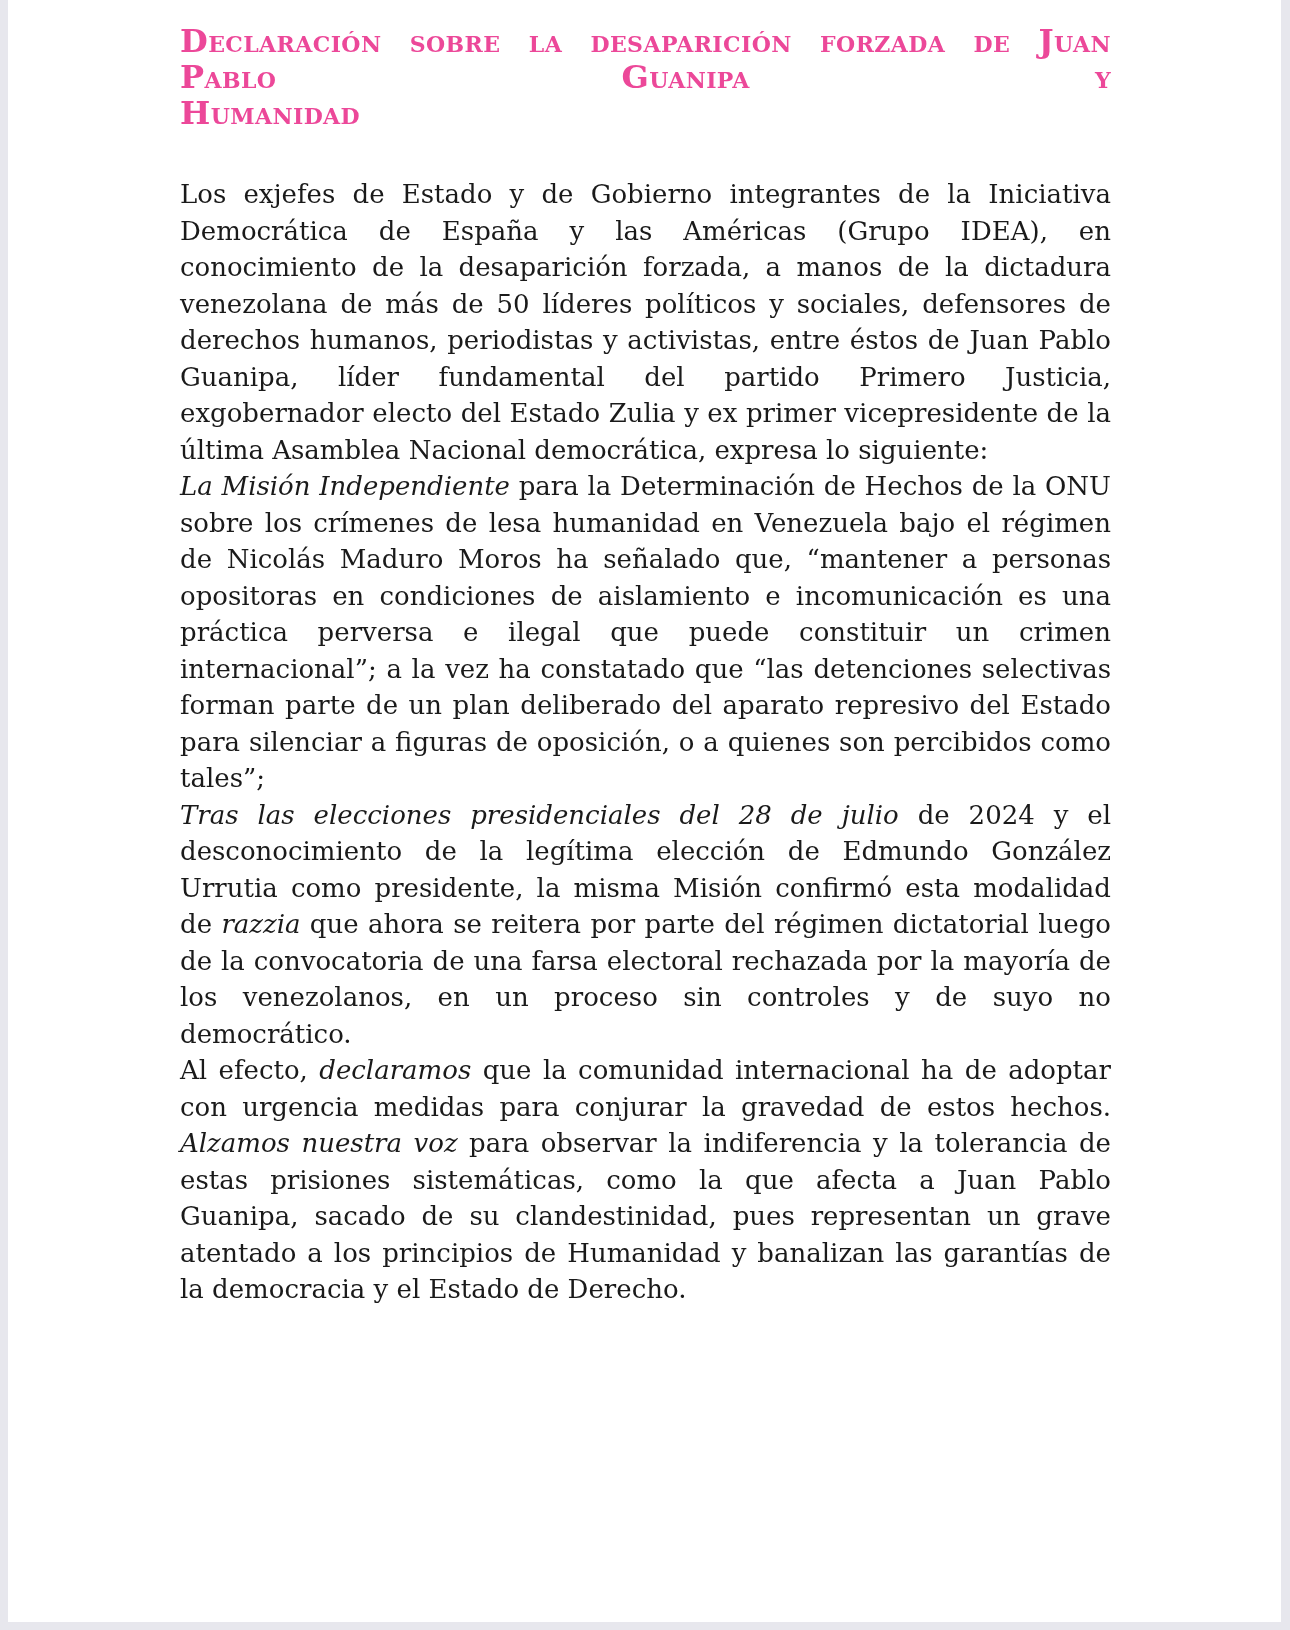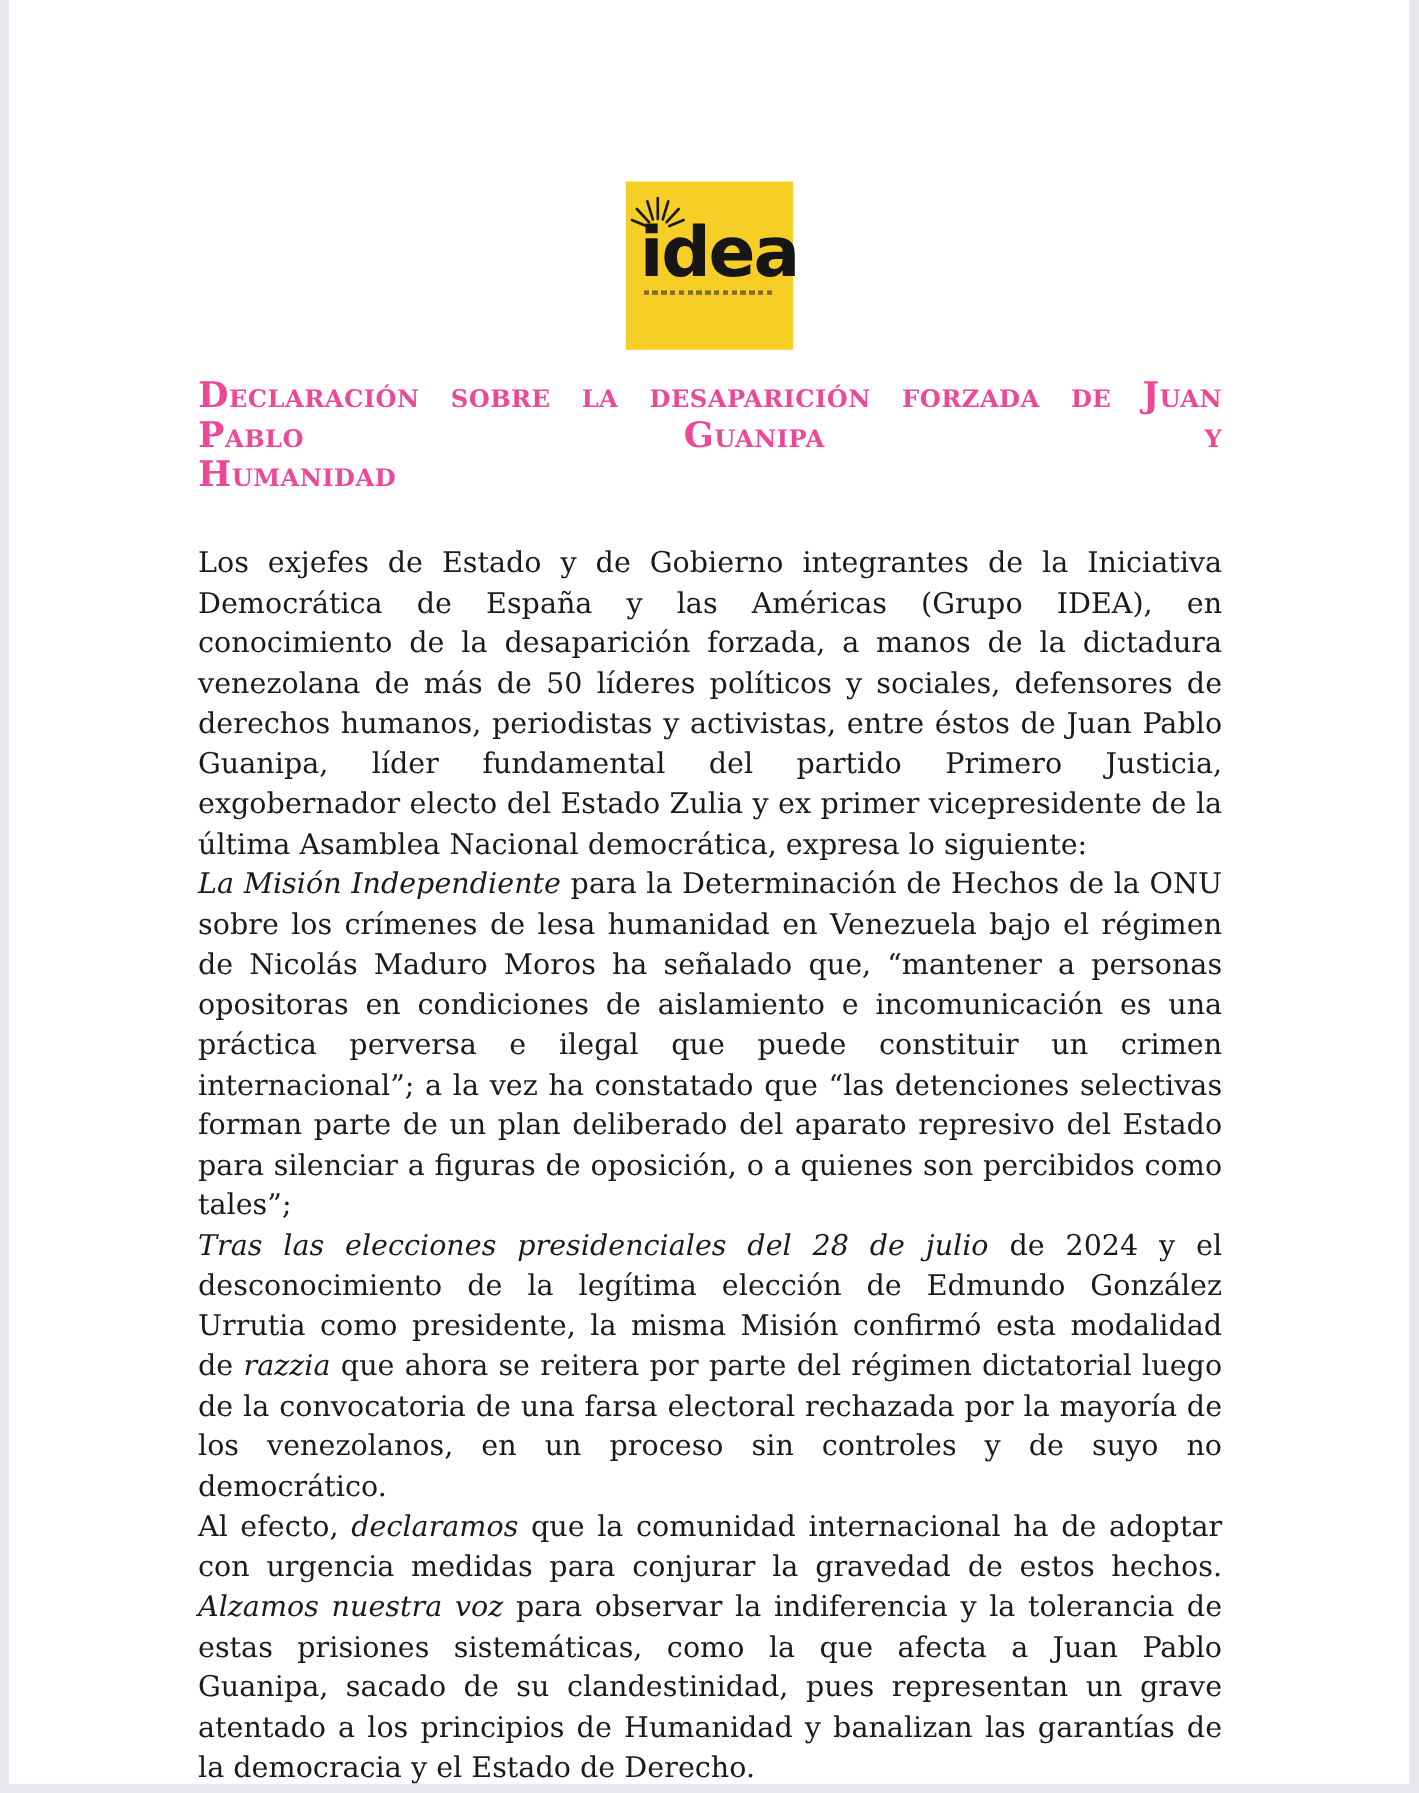--- a/index.html
+++ b/index.html
@@ -81,37 +81,20 @@
     padding: 0;
   }
   .doc-body em {
   }
 </style>
 </head>
 <body>
 
 <div class="paper">
 
-  <div class="logo" style="background:#f6ce26;" title="idea">
-    <span class="logo-sparkle">
-      <svg width="54" height="36" viewBox="0 0 54 36">
-        <g stroke="#1a1a1a" stroke-width="2.4" stroke-linecap="round" fill="none">
-          <line x1="27" y1="26" x2="27" y2="7"></line>
-          <line x1="22.5" y1="26.5" x2="17.5" y2="10"></line>
-          <line x1="31.5" y1="26.5" x2="36.5" y2="10"></line>
-          <line x1="19" y1="29" x2="8" y2="17"></line>
-          <line x1="35" y1="29" x2="46" y2="17"></line>
-          <line x1="16.5" y1="32.5" x2="3.5" y2="27"></line>
-          <line x1="37.5" y1="32.5" x2="50.5" y2="27"></line>
-        </g>
-      </svg>
-    </span>
-    <span class="logo-word">idea</span>
-    <span class="logo-tagline"></span>
-  </div>
 
   <div class="title">
     <div class="title-line stretch">Declaración sobre la desaparición forzada de Juan Pablo Guanipa y</div>
     <div class="title-line">Humanidad</div>
   </div>
 
   <div class="doc-body">
       <p><span>Los exjefes de Estado y de Gobierno integrantes de la Iniciativa Democrática de España y las Américas (Grupo IDEA), en conocimiento de la desaparición forzada, a manos de la dictadura venezolana de más de 50 líderes políticos y sociales, defensores de derechos humanos, periodistas y activistas, entre éstos de Juan Pablo Guanipa, líder fundamental del partido Primero Justicia, exgobernador electo del Estado Zulia y ex primer vicepresidente de la última Asamblea Nacional democrática, expresa lo siguiente:</span></p>
       <p><em>La Misión Independiente</em><span> para la Determinación de Hechos de la ONU sobre los crímenes de lesa humanidad en Venezuela bajo el régimen de Nicolás Maduro Moros ha señalado que, “mantener a personas opositoras en condiciones de aislamiento e incomunicación es una práctica perversa e ilegal que puede constituir un crimen internacional”; a la vez ha constatado que “las detenciones selectivas forman parte de un plan deliberado del aparato represivo del Estado para silenciar a figuras de oposición, o a quienes son percibidos como tales”;</span></p>
       <p><em>Tras las elecciones presidenciales del 28 de julio</em><span> de 2024 y el desconocimiento de la legítima elección de Edmundo González Urrutia como presidente, la misma Misión confirmó esta modalidad de </span><em>razzia</em><span> que ahora se reitera por parte del régimen dictatorial luego de la convocatoria de una farsa electoral rechazada por la mayoría de los venezolanos, en un proceso sin controles y de suyo no democrático.</span></p>

